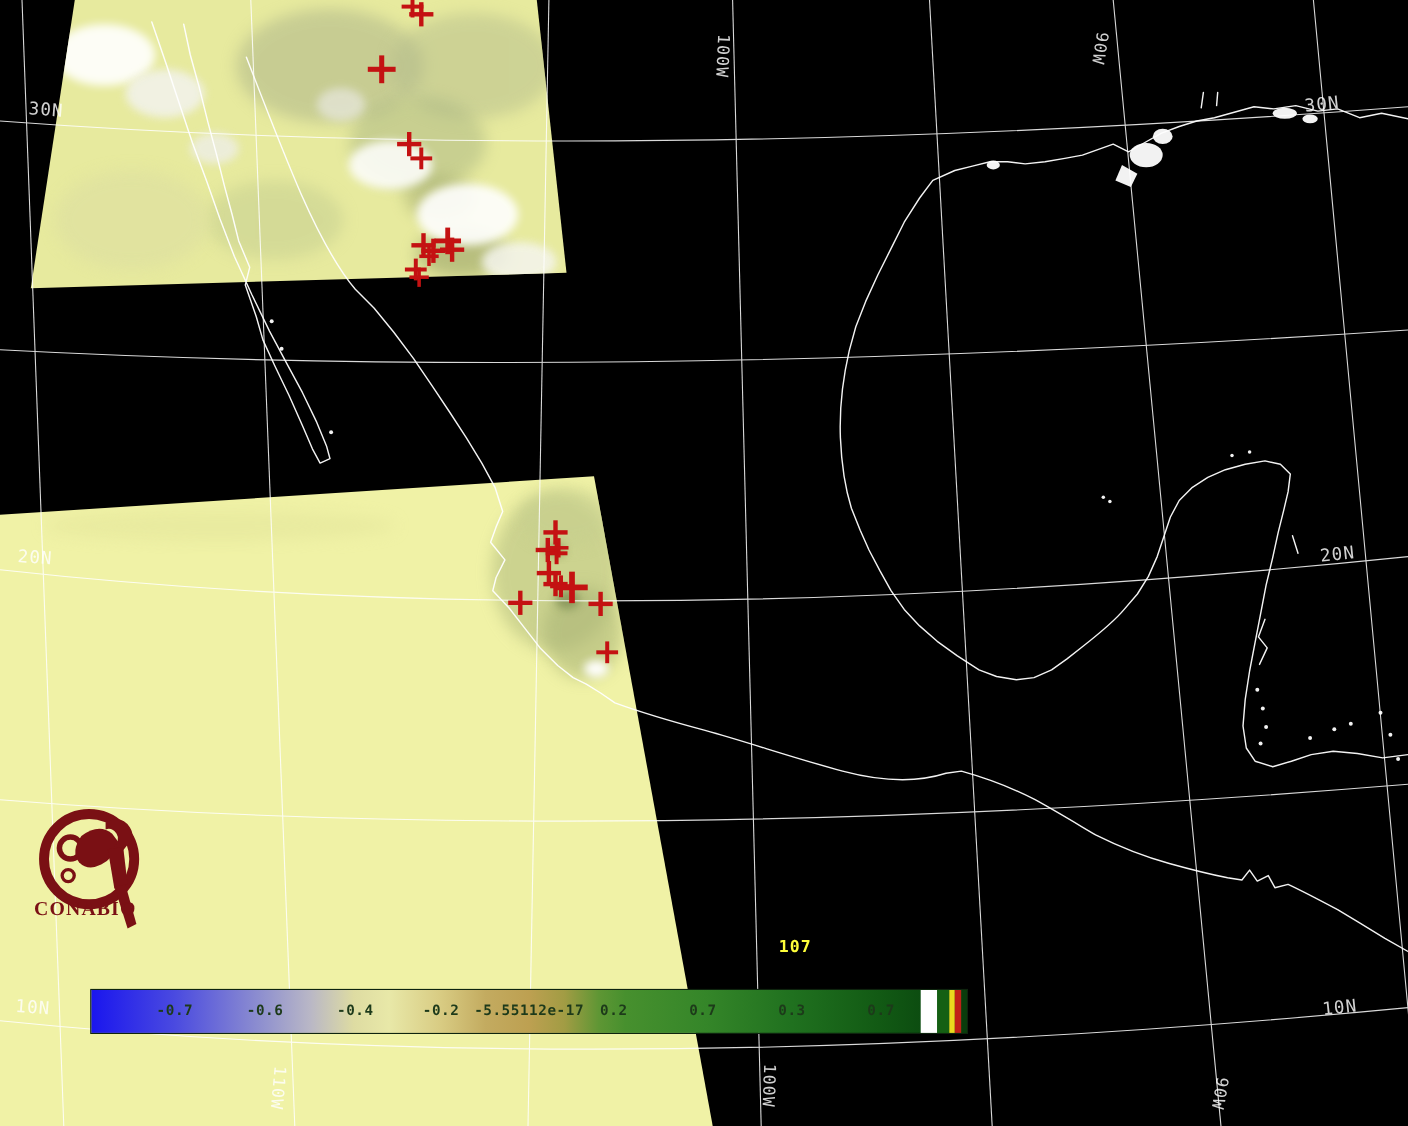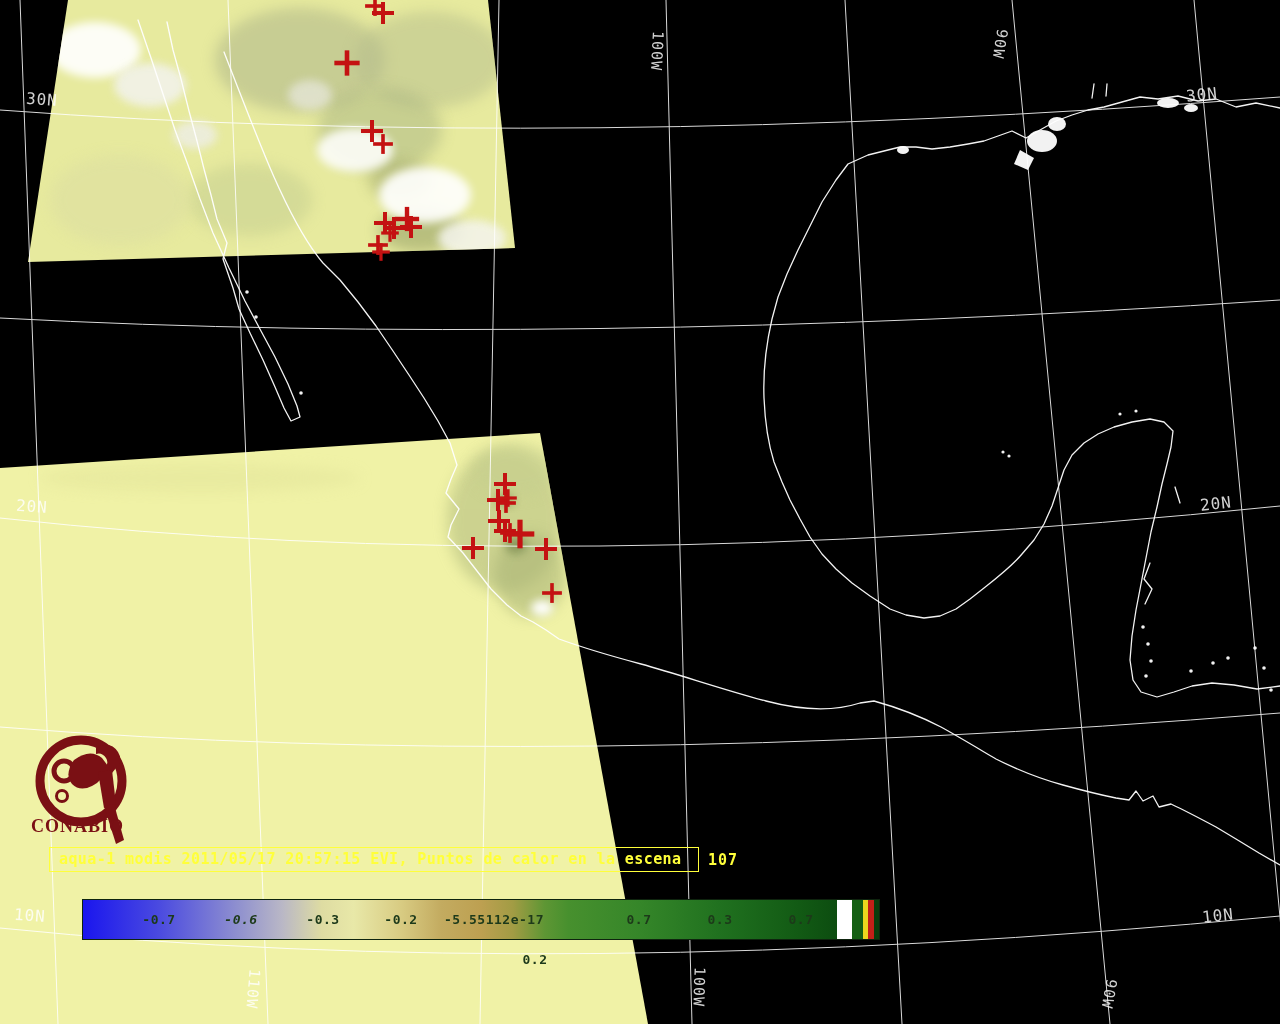--- a/index.html
+++ b/index.html
@@ -216,37 +216,36 @@
       <div class="fire" style="left: 494px; top: 520px;"></div>
       <div class="fire" style="left: 499px; top: 522px; transform: scale(0.9);"></div>
       <div class="fire" style="left: 509px; top: 523px; transform: scale(1.3);"></div>
       <div class="fire" style="left: 462px; top: 537px;"></div>
       <div class="fire" style="left: 535px; top: 538px;"></div>
       <div class="fire" style="left: 541px; top: 582px; transform: scale(0.9);"></div>
     </div>
 
   <div class="logo-text">CONABIO</div>
 
-  <div class="caption-box">aqua-1 modis 2011/05/17 20:57:15 EVI, Puntos de calor en la escena</div>
   <div class="caption-count">107</div>
 
   <div class="colorbar">
     <div style="position:absolute;left:0;top:0;width:796px;height:39px;">
         <div class="cb-stripe" style="left: 754px; width: 15px; background: rgb(255, 255, 255);"></div>
         <div class="cb-stripe" style="left: 769px; width: 11px; background: rgb(21, 96, 19);"></div>
         <div class="cb-stripe" style="left: 780px; width: 5px; background: rgb(236, 216, 30);"></div>
         <div class="cb-stripe" style="left: 785px; width: 6px; background: rgb(194, 32, 24);"></div>
         <div class="cb-stripe" style="left: 791px; width: 5px; background: rgb(10, 60, 12);"></div>
       </div>
     <div style="position:absolute;left:0;top:0;width:796px;height:39px;">
         <span class="cbtick" style="left: 76px;">-0.7</span>
-        <span class="cbtick" style="left: 158px; font-style: italic;">-0.6</span>
-        <span class="cbtick" style="left: 240px;">-0.3</span>
+        <span class="cbtick" style="left: 158px;">-0.6</span>
+        <span class="cbtick" style="left: 240px;">-0.4</span>
         <span class="cbtick" style="left: 318px;">-0.2</span>
-        <span class="cbtick" style="left: 411px; text-align: right;">-5.55112e-17</span>
-        <span class="cbtick" style="left: 452px; margin-top: 40px;">0.2</span>
+        <span class="cbtick" style="left: 398px; text-align: right;">-5.55112e-17</span>
+        <span class="cbtick" style="left: 475px;">0.2</span>
         <span class="cbtick" style="left: 556px;">0.7</span>
         <span class="cbtick" style="left: 637px;">0.3</span>
         <span class="cbtick" style="left: 718px;">0.7</span>
       </div>
   </div>
 
 </div>
 
 </body></html>

